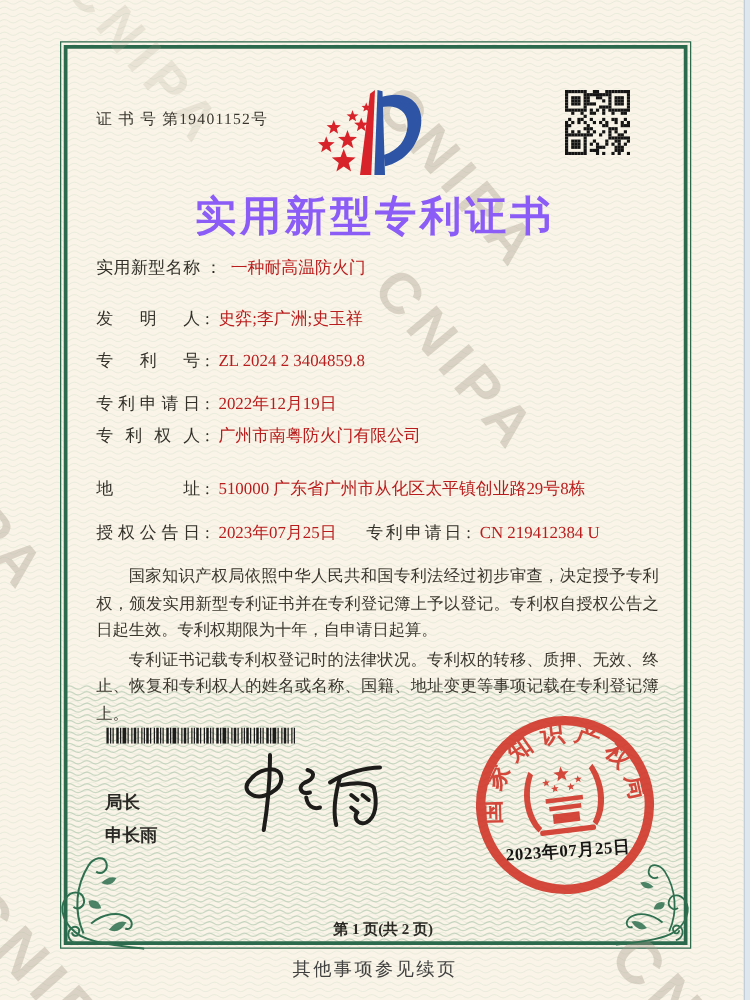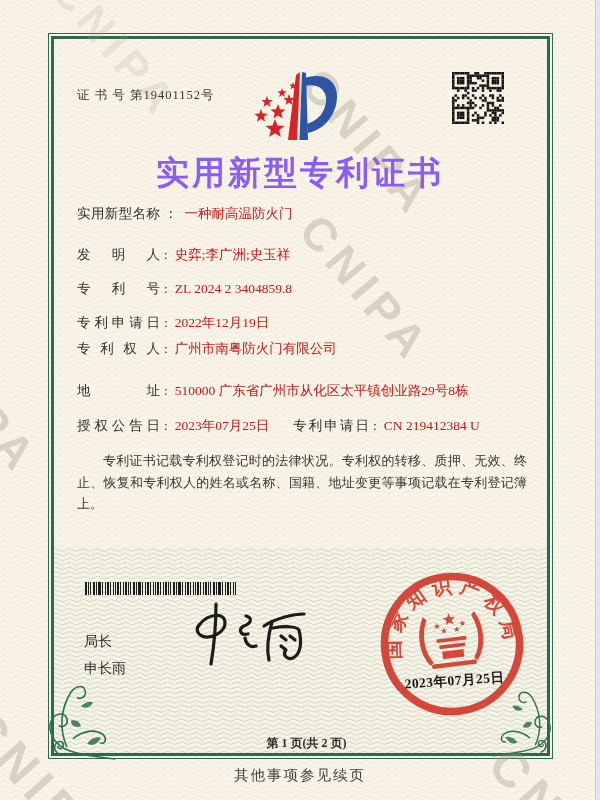--- a/index.html
+++ b/index.html
@@ -44,21 +44,21 @@
   .field-col2 .field-label{width:76px;}
   
   .body-text{
     position:absolute;left:77px;top:450px;width:450px;z-index:4;
     font-size:13px;line-height:21.5px;color:#3a362e;text-align:justify;
   }
   .body-text p{margin:0 0 2px 0;text-indent:2em;}
   
   .barcode{position:absolute;left:85px;top:582px;z-index:4;}
   .director{position:absolute;left:84px;top:633px;z-index:4;
-    font-family:"Liberation Sans","DejaVu Sans",sans-serif;font-size:14px;font-weight:400;color:#2b2925;}
+    font-family:"Liberation Sans","DejaVu Sans",sans-serif;font-size:14px;font-weight:700;color:#2b2925;}
   .director div{margin-bottom:9px;}
   .signature{position:absolute;left:178px;top:598px;z-index:5;}
   .flourish{position:absolute;z-index:4;}
   .seal{position:absolute;left:377px;top:569px;z-index:6;transform:rotate(-7deg);opacity:.92;}
   .seal-date{
     position:absolute;left:392px;top:672px;width:125px;text-align:center;z-index:7;
     font-size:13.5px;font-weight:700;color:#171514;transform:rotate(-4deg);letter-spacing:.5px;
   }
   .page-num{position:absolute;left:0;right:0;top:735px;text-align:center;font-size:12px;font-weight:700;color:#2c2a25;z-index:4;padding-left:13px;}
   .edge-note{position:absolute;left:0;right:0;top:766px;text-align:center;font-size:14.5px;color:#404040;letter-spacing:2px;z-index:4;}
@@ -345,20 +345,21 @@
     <span class="field-label">地址</span><span class="colon">:</span><span class="field-value">510000 广东省广州市从化区太平镇创业路29号8栋</span>
   </div>
   <div class="field-row" style="top:417px;">
     <span class="field-label">授权公告日</span><span class="colon">:</span><span class="field-value">2023年07月25日</span>
   </div>
   <div class="field-col2">
     <span class="field-label">专利申请日</span><span class="colon">:</span><span class="field-value">CN 219412384 U</span>
   </div>
 
   <div class="body-text">
+    <p>国家知识产权局依照中华人民共和国专利法经过初步审查，决定授予专利权，颁发实用新型专利证书并在专利登记簿上予以登记。专利权自授权公告之日起生效。专利权期限为十年，自申请日起算。</p>
     <p>专利证书记载专利权登记时的法律状况。专利权的转移、质押、无效、终止、恢复和专利权人的姓名或名称、国籍、地址变更等事项记载在专利登记簿上。</p>
   </div>
 
   <svg class="barcode" id="barcode" width="153" height="13" viewBox="0 0 153 13">
       <g fill="#1b1b1b">
         <rect x="0" y="0" width="2" height="13"></rect>
         <rect x="3" y="0" width="1" height="13"></rect>
         <rect x="5" y="0" width="1" height="13"></rect>
         <rect x="8" y="0" width="2" height="13"></rect>
         <rect x="11" y="0" width="1" height="13"></rect>

